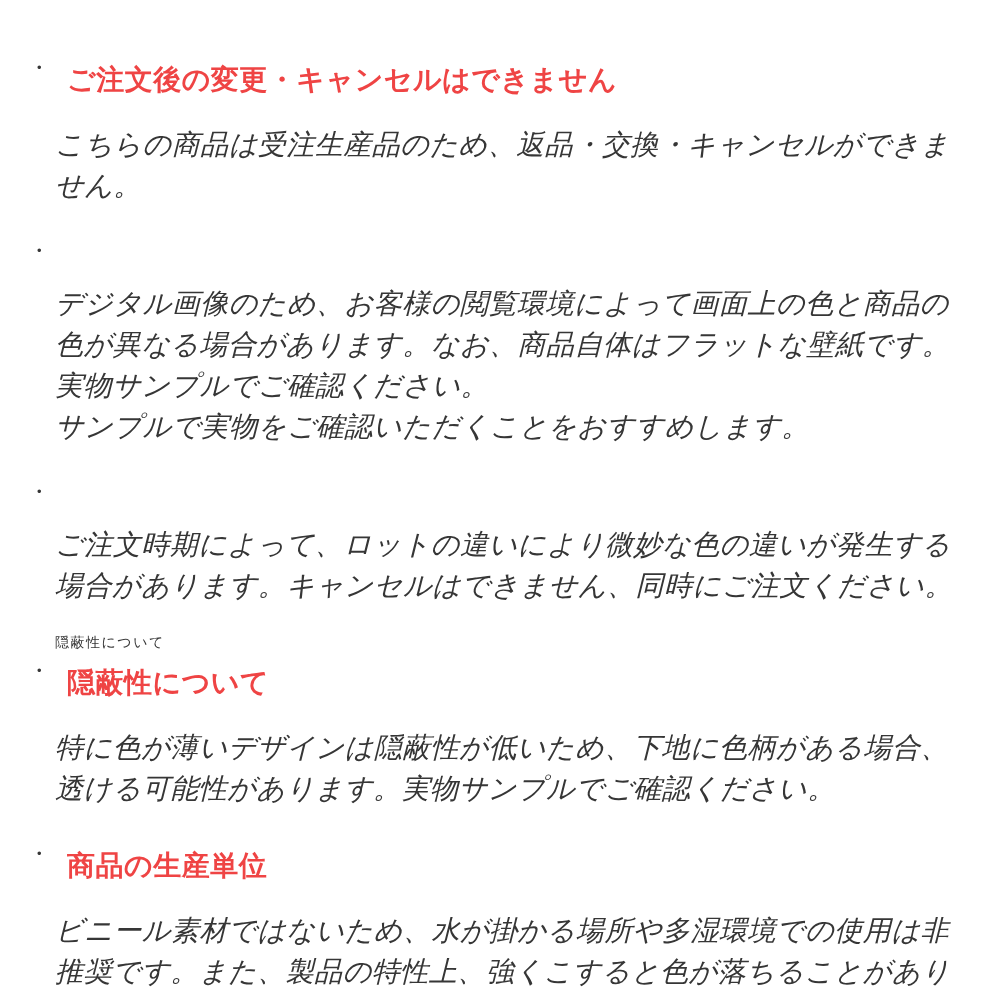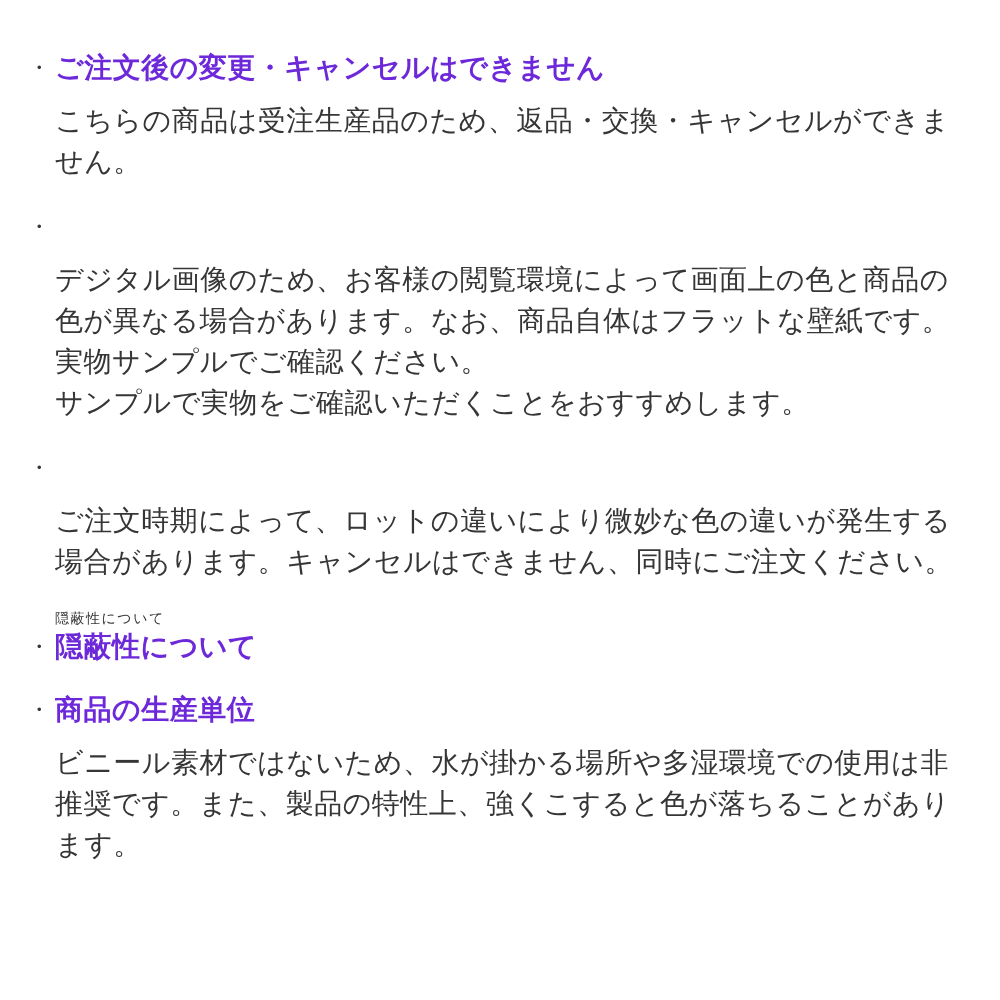--- a/index.html
+++ b/index.html
@@ -24,42 +24,43 @@
     align-items: flex-start;
   }
   .bullet {
     flex: 0 0 27px;
     width: 27px;
     font-size: 22px;
     line-height: 36px;
     color: #363636;
   }
   .section-heading {
-    margin: 0;
+    margin: 12px;
     font-size: 28px;
     font-weight: 700;
     line-height: 36px;
     letter-spacing: 0.5px;
-    color: #6d28d9;
+    color: #ef4444;
   }
   .ruby-line {
     margin: 0 0 2px 27px;
     font-size: 14px;
     line-height: 18px;
     letter-spacing: 1.5px;
     color: #363636;
   }
   .section-body {
     margin: 14px 0 0 27px;
     max-width: 916px;
     font-size: 28px;
     line-height: 41px;
     letter-spacing: 0.5px;
     white-space: pre-line;
     color: #363636;
+    font-style: italic;
   }
 </style>
 </head>
 <body>
 
 <div>
 
   <section class="notice-section">
     <div class="heading-row">
       <span class="bullet">・</span>
@@ -82,20 +83,21 @@
     </div>
     <p class="section-body">ご注文時期によって、ロットの違いにより微妙な色の違いが発生する場合があります。キャンセルはできません、同時にご注文ください。</p>
   </section>
 
   <section class="notice-section">
     <div class="ruby-line">隠蔽性について</div>
     <div class="heading-row">
       <span class="bullet">・</span>
       <h2 class="section-heading">隠蔽性について</h2>
     </div>
+    <p class="section-body">特に色が薄いデザインは隠蔽性が低いため、下地に色柄がある場合、透ける可能性があります。実物サンプルでご確認ください。</p>
   </section>
 
   <section class="notice-section">
     <div class="heading-row">
       <span class="bullet">・</span>
       <h2 class="section-heading">商品の生産単位</h2>
     </div>
     <p class="section-body">ビニール素材ではないため、水が掛かる場所や多湿環境での使用は非推奨です。また、製品の特性上、強くこすると色が落ちることがあります。</p>
   </section>
 

